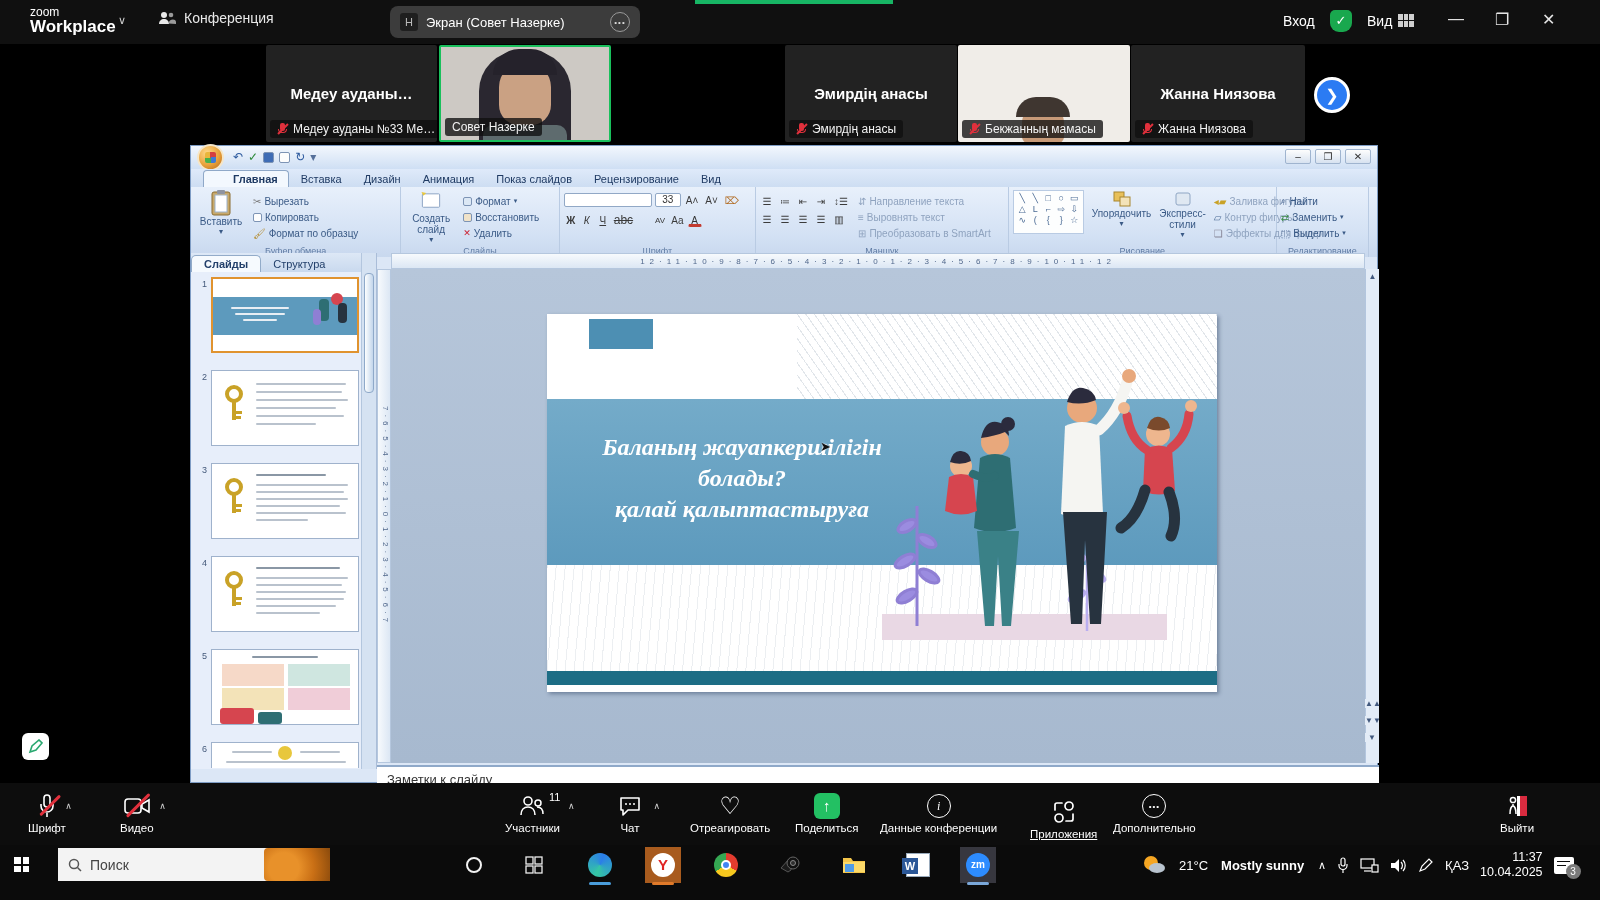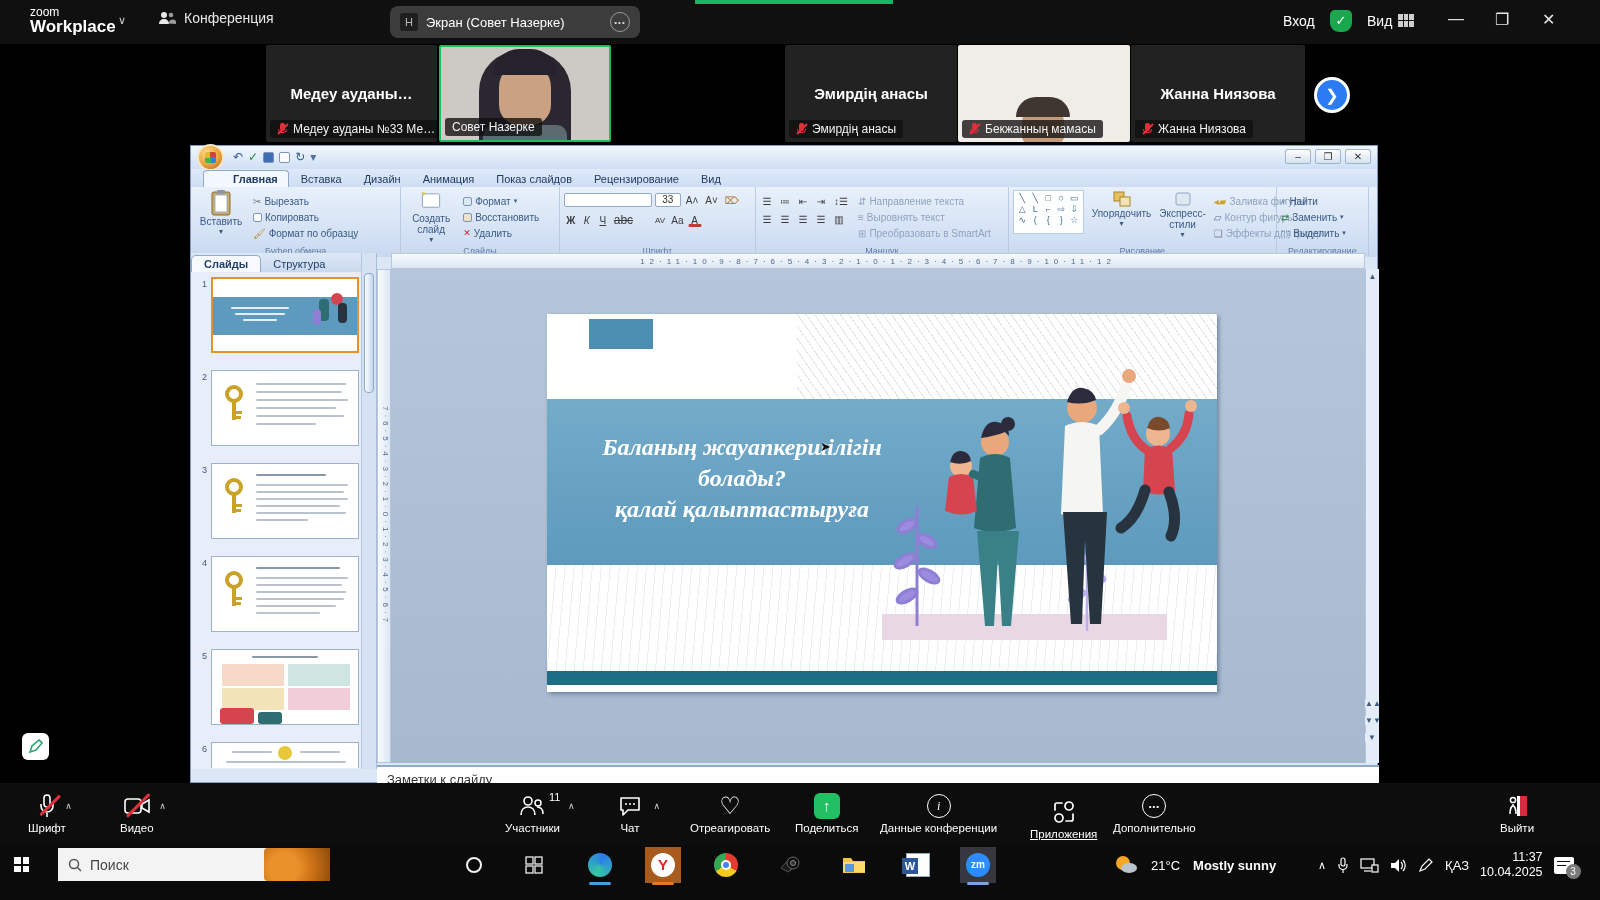--- a/index.html
+++ b/index.html
@@ -835,21 +835,21 @@
       <span style="width:24px;height:24px;background:#fff;border:1px solid #9ab;position:relative;">
         <span style="position:absolute;left:-5px;top:4px;width:16px;height:16px;background:#2b5797;color:#fff;font-size:11px;font-weight:bold;text-align:center;line-height:16px;">W</span>
       </span>
     </div>
 
     <div class="tile" style="left:960px; background:#37373f;">
       <span style="position:absolute; left:6px; top:6px; width:24px; height:24px; border-radius:50%; background:#2d8cff; color:#fff; font-size:10px; font-weight:bold; text-align:center; line-height:24px;">zm</span>
     </div>
     <div class="tb-under" style="left:967px; background:#7aa7d9;"></div>
 
-    <div class="tray" style="left:1112px;">
+    <div class="tray" style="left:1140px;">
       <svg width="26" height="22" viewBox="0 0 26 22">
           <circle cx="11" cy="9" r="7" fill="#f5a623"></circle>
           <ellipse cx="17" cy="14" rx="8" ry="5" fill="#b9c4cf"></ellipse>
         </svg>
       <span>21°C</span>
       <span style="font-weight:bold;">Mostly sunny</span>
     </div>
 
     <div class="tray" style="left:1318px; gap:11px;">
       <span style="font-size:11px;">∧</span>

